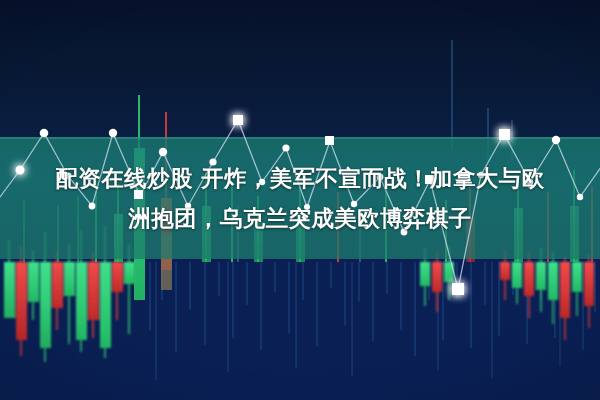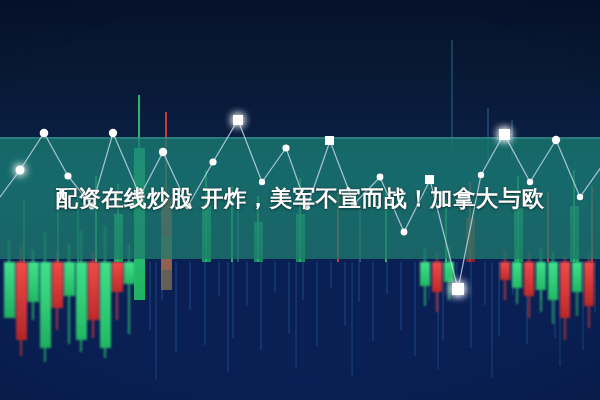--- a/index.html
+++ b/index.html
@@ -288,15 +288,16 @@
       <circle cx="530" cy="182" r="3.2"></circle>
       <circle cx="556" cy="140" r="4.2"></circle>
       <circle cx="580" cy="197" r="3.2"></circle>
     </g>
   </svg>
 
   <div class="bg-vignette" style="z-index:35;"></div>
 
   <div class="headline">
     <div class="ln ln1">配资在线炒股 开炸，美军不宣而战！加拿大与欧</div>
+    <div class="ln ln2">洲抱团，乌克兰突成美欧博弈棋子</div>
   </div>
 
 </div>
 
 </body></html>

